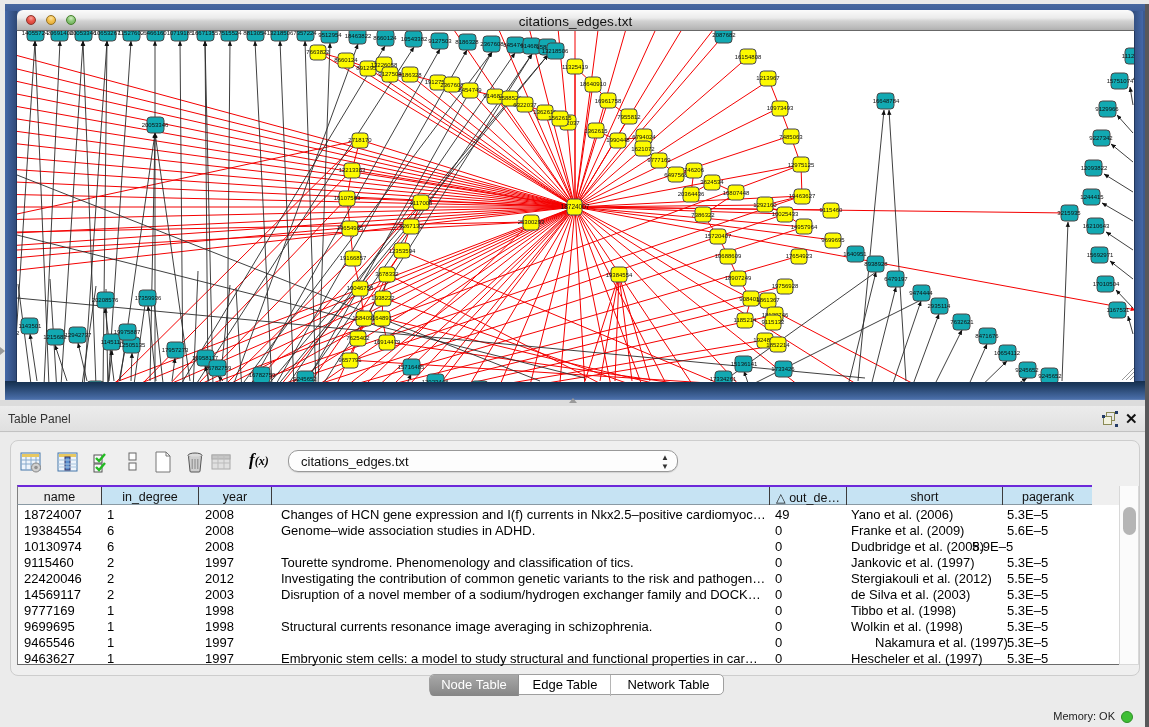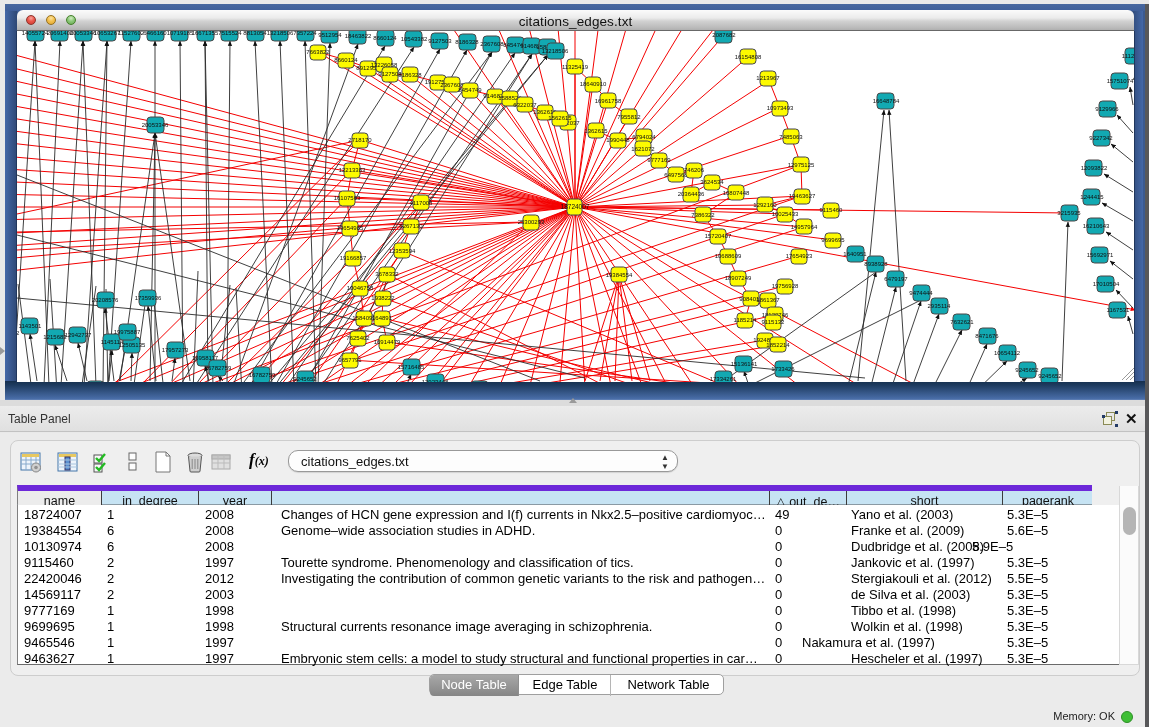--- a/index.html
+++ b/index.html
@@ -13,21 +13,21 @@
 .light{position:absolute;top:4.5px;width:10px;height:10px;border-radius:50%}
 #canvas{left:16px;top:31px;width:1119px;height:351px;background:#fff;overflow:hidden;border-left:1px solid #20365c;border-right:1px solid #20365c;padding-left:0}
 #divider{left:0;top:400px;width:1149px;height:6px;background:#dcdcdc}
 #phead{left:0;top:406px;width:1149px;height:26px;background:linear-gradient(#ececec,#e0e0e0);border-bottom:1px solid #c2c2c2}
 #phead .t{position:absolute;left:8px;top:6px;font-size:12px;color:#333}
 #pbody{left:0;top:433px;width:1149px;height:294px;background:#ebebeb}
 #inner{left:10px;top:440px;width:1130px;height:236px;background:#efefef;border:1px solid #cdcdcd;border-radius:8px}
 #combo{left:288px;top:450px;width:390px;height:22px;background:#fdfdfd;border:1px solid #999;border-radius:10px;box-shadow:0 1px 1px rgba(0,0,0,0.12)}
 #combo .t{position:absolute;left:12px;top:3px;font-size:13px;color:#111}
 #combo .st{position:absolute;right:8px;top:2px;font-size:8px;color:#333;line-height:9px;text-align:center}
-#thead{left:17px;top:485px;width:1075px;height:20px;background:#c6e3f3;border-top:6px solid #6d28d9;border-left:1px solid #808080;border-bottom:1px solid #8a9aa4}
+#thead{left:17px;top:485px;width:1075px;height:20px;background:#c6e3f3;border-top:2px solid #6d28d9;border-left:1px solid #808080;border-bottom:1px solid #8a9aa4}
 #thead span{position:absolute;top:3px;font-size:12.5px;color:#111;text-align:center}
 #thead i{position:absolute;top:0;width:1px;height:20px;background:#3c3c3c;font-style:normal}
 #thead .g{background:#ececec;top:0;height:17px;padding-top:3px}
 #tbody{left:17px;top:505px;width:1103px;height:160px;background:#fff;border-left:1px solid #808080;border-bottom:1px solid #6a6a6a}
 .tr{position:absolute;left:0;width:1102px;height:16px}
 .tr span{position:absolute;top:1px;font-size:13px;color:#000;white-space:nowrap}
 #vscroll{left:1119px;top:486px;width:20px;height:179px;background:#fbfbfb;border:1px solid #d8d8d8;border-top:none}
 #vthumb{left:1123px;top:507px;width:13px;height:28px;background:#b5b5b5;border-radius:7px}
 #tabs{left:429px;top:674px;width:295px;height:21px;background:#fff;border:1px solid #9f9f9f;border-radius:5px}
 .seg{position:absolute;top:0;height:21px;font-size:13px;text-align:center;color:#000;line-height:20px}
@@ -628,21 +628,21 @@
     <i style="left:984px"></i>
 <span style="left:985px;width:90px">pagerank</span>
 </div>
 <div id="tbody" class="abs">
     <div class="tr" style="top:1px">
       <span style="left:6px">18724007</span>
       <span style="left:89px">1</span>
       <span style="left:187px">2008</span>
       <span style="left:263px">Changes of HCN gene expression and I(f) currents in Nkx2.5–positive cardiomyoc…</span>
       <span style="left:757px">49</span>
-      <span style="left:833px">Yano et al. (2003)</span>
+      <span style="left:833px">Yano et al. (2006)</span>
       <span style="left:989px">5.3E–5</span>
     </div>
     <div class="tr" style="top:17px">
       <span style="left:6px">19384554</span>
       <span style="left:89px">6</span>
       <span style="left:187px">2008</span>
       <span style="left:263px">Genome–wide association studies in ADHD.</span>
       <span style="left:757px">0</span>
       <span style="left:833px">Franke et al. (2009)</span>
       <span style="left:989px">5.6E–5</span>
@@ -670,20 +670,21 @@
       <span style="left:187px">2012</span>
       <span style="left:263px">Investigating the contribution of common genetic variants to the risk and pathogen…</span>
       <span style="left:757px">0</span>
       <span style="left:833px">Stergiakouli et al. (2012)</span>
       <span style="left:989px">5.5E–5</span>
     </div>
     <div class="tr" style="top:81px">
       <span style="left:6px">14569117</span>
       <span style="left:89px">2</span>
       <span style="left:187px">2003</span>
+      <span style="left:263px">Disruption of a novel member of a sodium/hydrogen exchanger family and DOCK…</span>
       <span style="left:757px">0</span>
       <span style="left:833px">de Silva et al. (2003)</span>
       <span style="left:989px">5.3E–5</span>
     </div>
     <div class="tr" style="top:97px">
       <span style="left:6px">9777169</span>
       <span style="left:89px">1</span>
       <span style="left:187px">1998</span>
       <span style="left:757px">0</span>
       <span style="left:833px">Tibbo et al. (1998)</span>
@@ -696,21 +697,21 @@
       <span style="left:263px">Structural currents resonance image averaging in schizophrenia.</span>
       <span style="left:757px">0</span>
       <span style="left:833px">Wolkin et al. (1998)</span>
       <span style="left:989px">5.3E–5</span>
     </div>
     <div class="tr" style="top:129px">
       <span style="left:6px">9465546</span>
       <span style="left:89px">1</span>
       <span style="left:187px">1997</span>
       <span style="left:757px">0</span>
-      <span style="left:784px">Nakamura et al. (1997)</span>
+      <span style="left:857px">Nakamura et al. (1997)</span>
       <span style="left:989px">5.3E–5</span>
     </div>
     <div class="tr" style="top:145px">
       <span style="left:6px">9463627</span>
       <span style="left:89px">1</span>
       <span style="left:187px">1997</span>
       <span style="left:263px">Embryonic stem cells: a model to study structural and functional properties in car…</span>
       <span style="left:757px">0</span>
       <span style="left:833px">Hescheler et al. (1997)</span>
       <span style="left:989px">5.3E–5</span>

